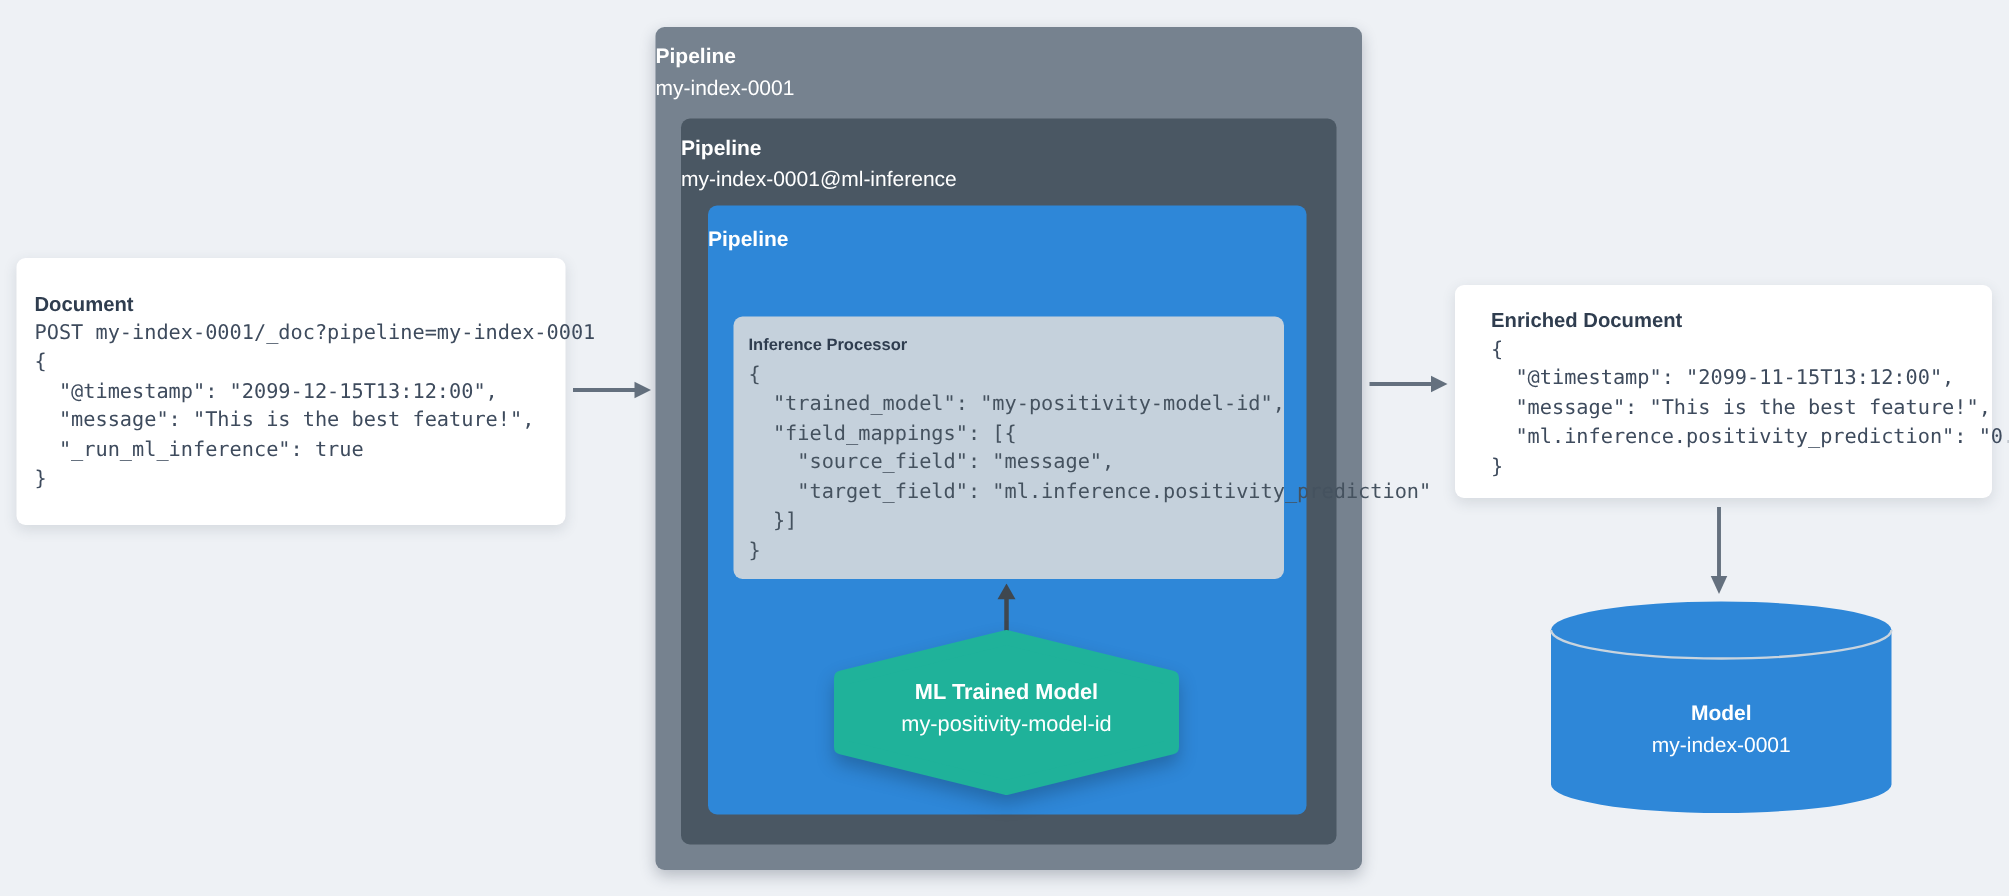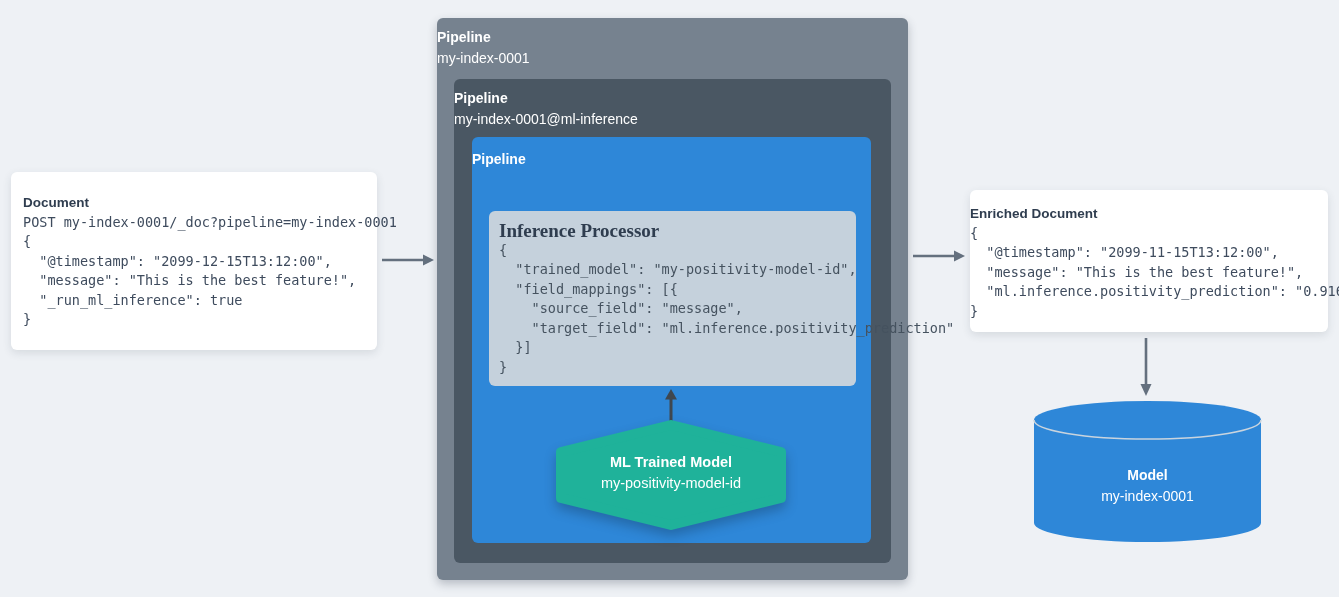--- a/index.html
+++ b/index.html
@@ -44,21 +44,21 @@
   }
   .box-header .bh-label{font-weight:bold;font-size:14px;line-height:21px;margin:0;}
   .box-header .bh-name{font-size:14px;line-height:21px;margin:0;}
   
   .processor{
     background:#c5d1dc;
     border-radius:6px;
     padding:10px 12px 8px 10px;
   }
   .processor .proc-title{
-    font-weight:bold;font-size:19px;line-height:19.5px;color:#2f3d4f;margin:0;font-family:Liberation Serif, serif;
+    font-weight:bold;font-size:11px;line-height:19.5px;color:#2f3d4f;margin:0;
   }
   .processor .code{color:#45525f;}
   
   .shape-label{
     text-align:center;color:#ffffff;
   }
   .shape-label .sl-title{font-weight:bold;font-size:14.5px;line-height:21px;margin:0;}
   .shape-label .sl-name{font-size:14.5px;line-height:21px;margin:0;}
   .hex-svg{filter:drop-shadow(0 6px 6px rgba(0,0,0,.22));}
   svg{display:block;}
@@ -125,21 +125,21 @@
   <div class="shape-label abs" style="left:551px;top:452px;width:240px;">
     <p class="sl-title">ML Trained Model</p>
     <p class="sl-name">my-positivity-model-id</p>
   </div>
 
   <svg class="abs" style="left:912px;top:246px;" width="54" height="20" viewBox="0 0 54 20">
     <line x1="1" y1="10" x2="43" y2="10" stroke="#64707e" stroke-width="2.6"></line>
     <polygon points="42,4.5 53,10 42,15.5" fill="#64707e"></polygon>
   </svg>
 
-  <div class="card abs" style="left:970px;top:190px;width:358px;height:142px;padding:14px 0 0 0;box-sizing:border-box;">
+  <div class="card abs" style="left:970px;top:190px;width:358px;height:142px;padding:14px 0 0 24px;box-sizing:border-box;">
     <p class="card-title">Enriched Document</p>
     <pre class="code">{
   "@timestamp": "2099-11-15T13:12:00",
   "message": "This is the best feature!",
   "ml.inference.positivity_prediction": "0.91644"
 }</pre>
   </div>
 
   <svg class="abs" style="left:1137px;top:338px;" width="18" height="60" viewBox="0 0 18 60">
     <line x1="9" y1="0" x2="9" y2="47" stroke="#64707e" stroke-width="2.6"></line>

